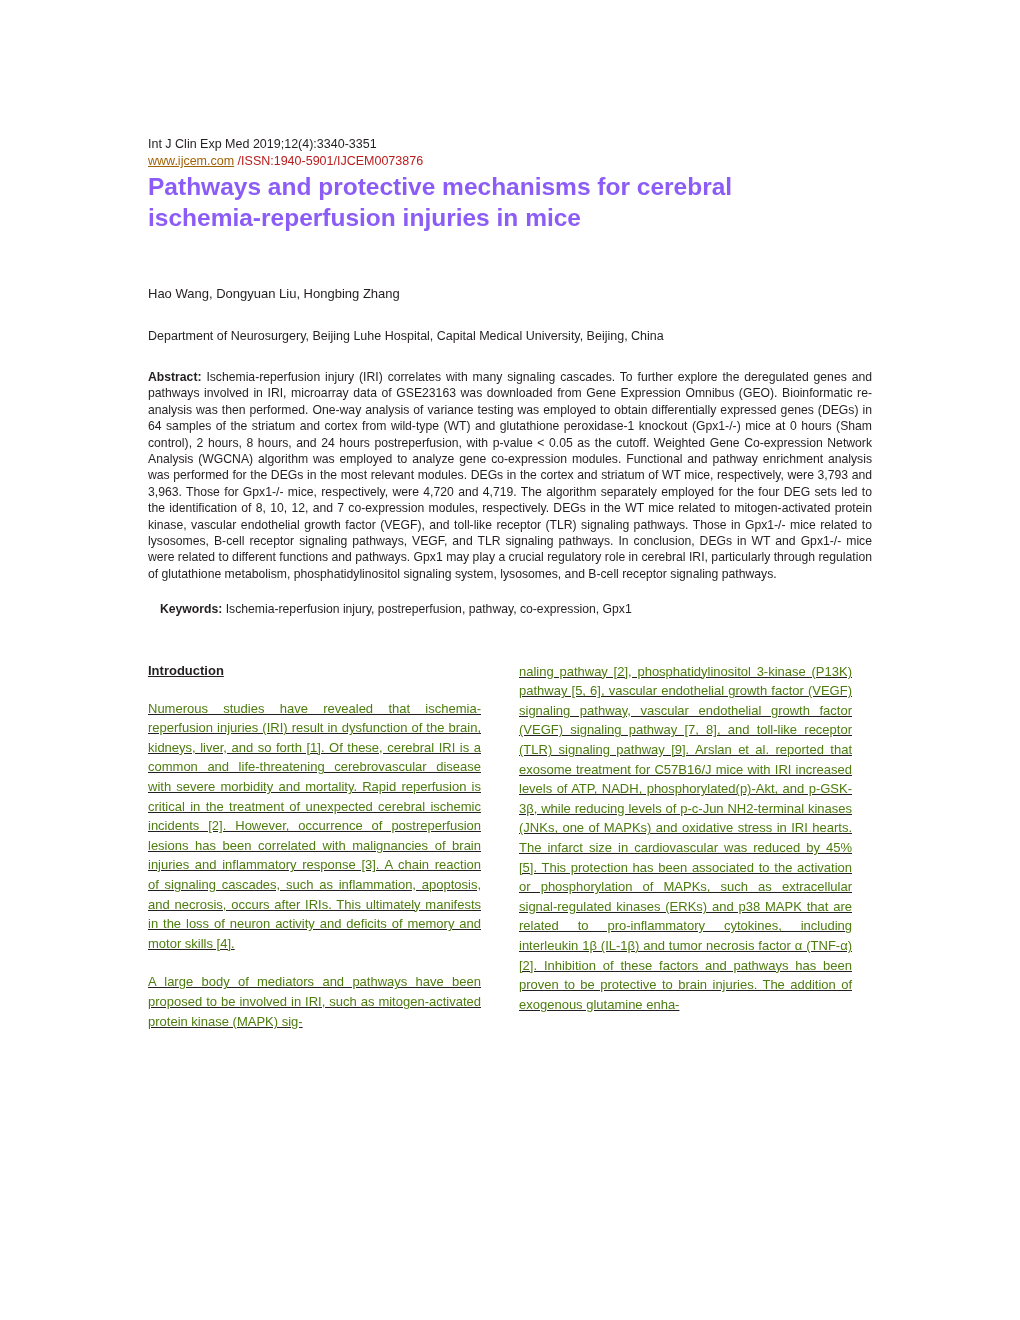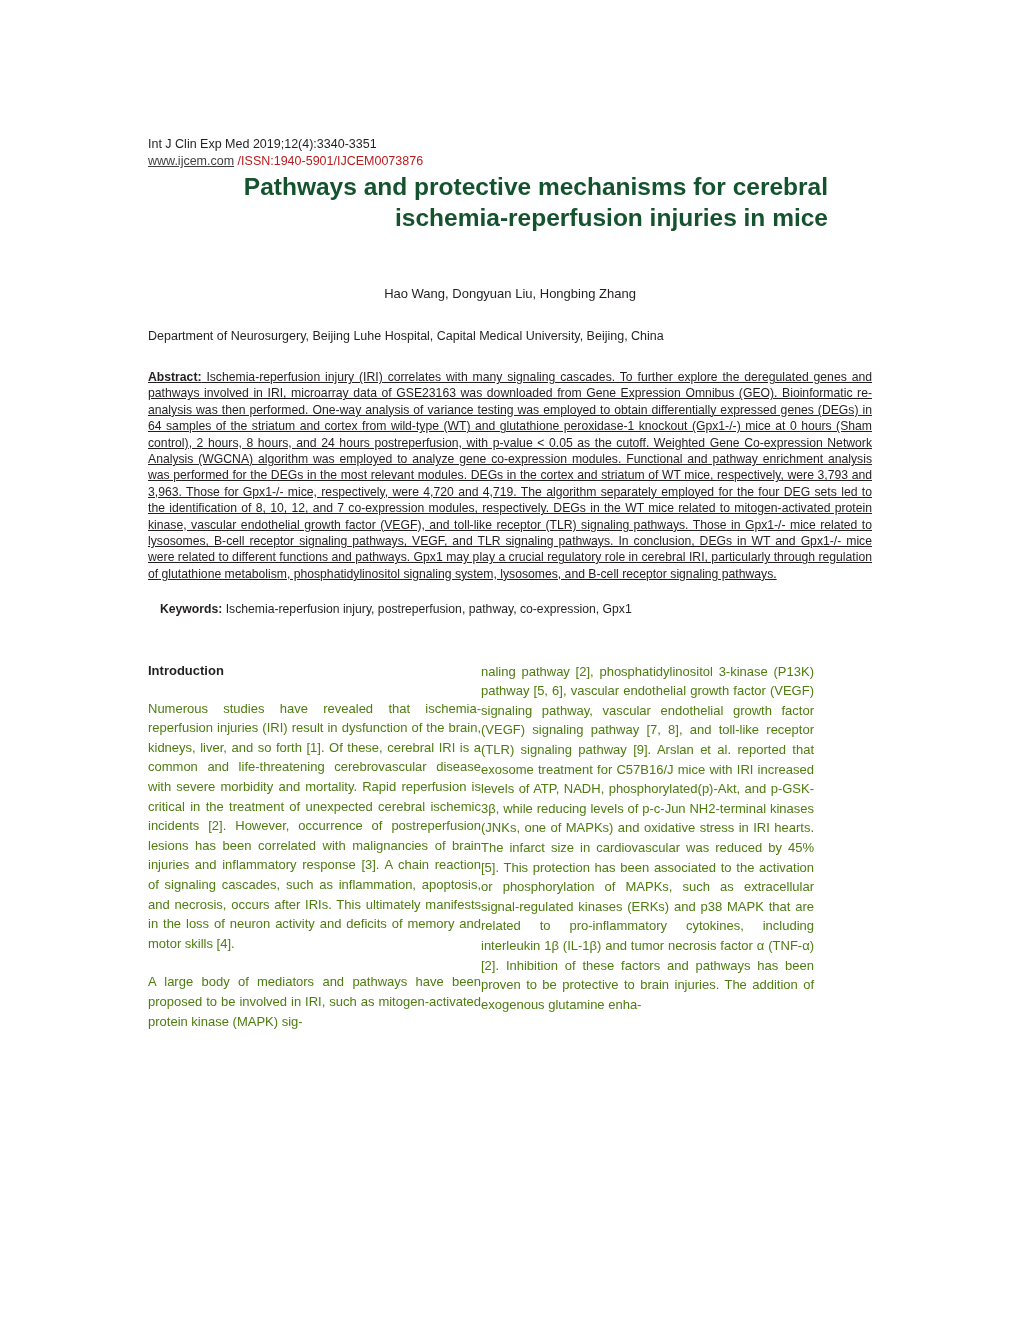--- a/index.html
+++ b/index.html
@@ -23,21 +23,21 @@
     box-sizing: border-box;
     padding: 118px 148px 40px 148px;
     margin-top: 6px;
   }
   .journal-line {
     font-size: 12.5px;
     line-height: 17px;
     color: #231f20;
   }
   .journal-url {
-    color: #404040;
+    color: #a16207;
     text-decoration: underline;
   }
   .journal-url-rest {
     color: #b91c1c;
     text-decoration: none;
   }
   .article-type {
     font-family: "Liberation Sans", sans-serif;
     font-style: italic;
     font-size: 25px;
@@ -45,62 +45,61 @@
     color: #231f20;
     margin: 43px 0 0 0;
     line-height: 30px;
     letter-spacing: 0.1px;
   }
   .article-title {
     font-size: 24.5px;
     font-weight: bold;
     line-height: 31px;
     margin: 1px 0 0 0;
-    color: #14532d;
+    color: #8b5cf6;
     max-width: 680px;
-    text-align: right;
   }
   .authors {
     font-size: 13px;
     line-height: 18px;
     margin-top: 52px;
     color: #231f20;
-    text-align: center;
   }
   .affiliation {
     font-size: 12.5px;
     line-height: 18px;
     margin-top: 24px;
     color: #231f20;
   }
   .dates {
     font-size: 12.5px;
     line-height: 18px;
     margin-top: 13px;
     color: #231f20;
   }
   .abstract {
     font-size: 12.2px;
     line-height: 16.4px;
     margin-top: 24px;
     text-align: justify;
     color: #231f20;
-    text-decoration: underline;
   }
   .abstract b { font-weight: bold; }
   .keywords {
     font-size: 12.2px;
     line-height: 16.4px;
     margin-top: 19px;
     color: #231f20;
   }
   .keywords b { font-weight: bold; padding-left: 12px; }
   .columns {
     margin-top: 44px;
     display: flex;
+    gap: 38px;
+    text-decoration: underline;
   }
   .col {
     width: 333px;
   }
   .section-head {
     font-size: 13px;
     font-weight: bold;
     line-height: 18px;
     margin: 0 0 0 0;
     color: #231f20;

